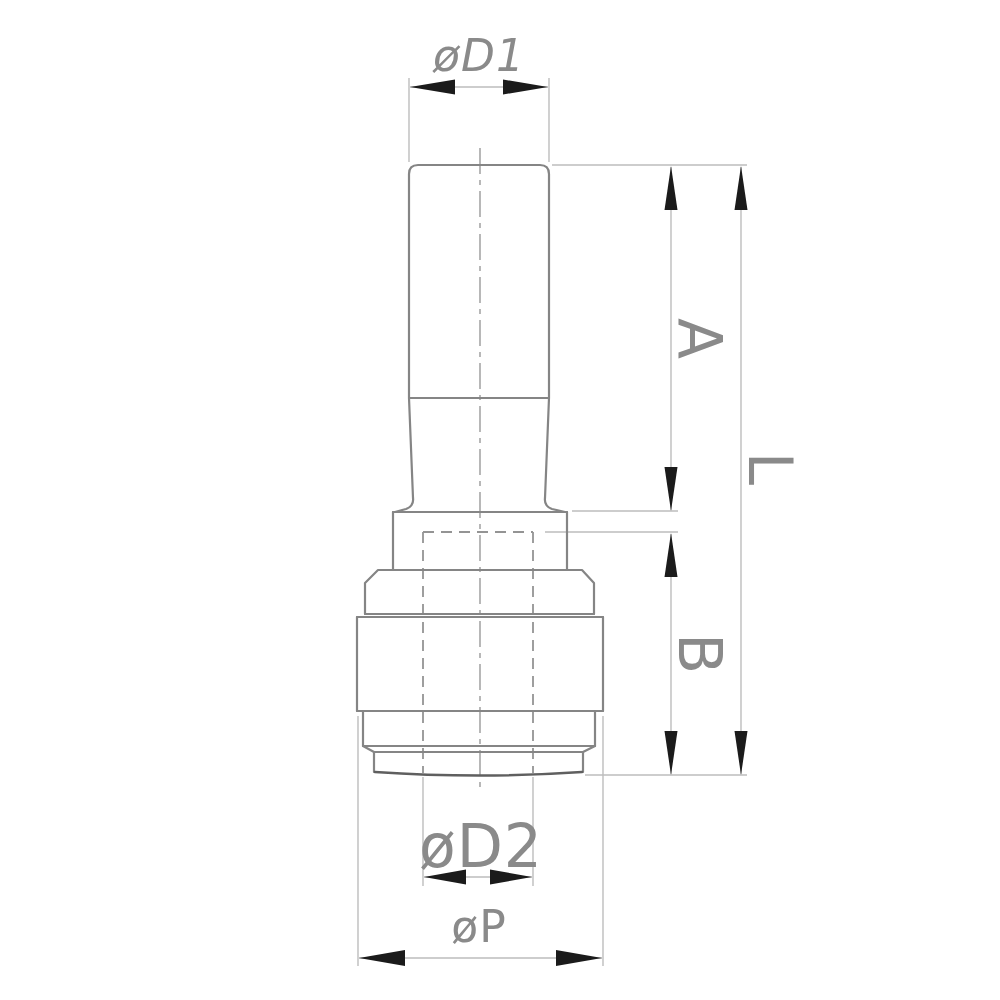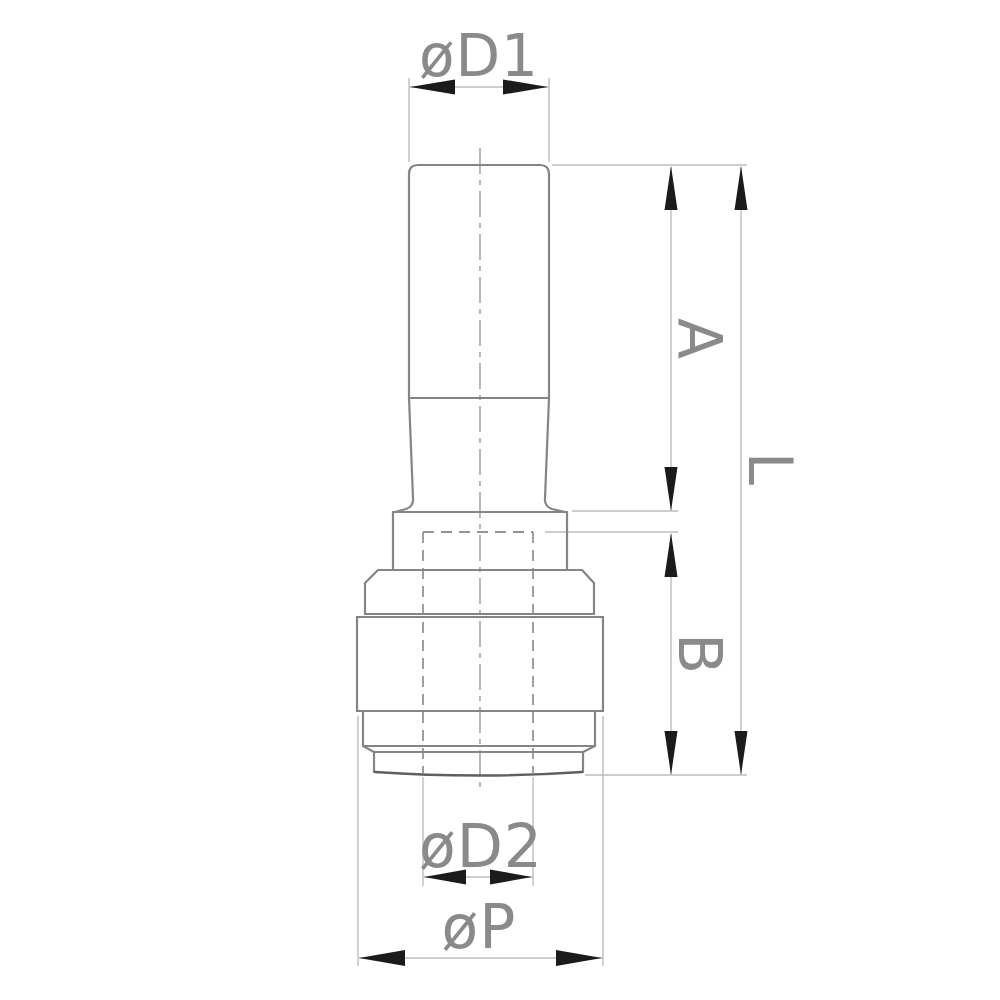--- a/index.html
+++ b/index.html
@@ -15,23 +15,23 @@
     position:absolute;
     color:#8a8a8a;
     white-space:nowrap;
     transform:translate(-50%,-50%);
     line-height:1;
     letter-spacing:1px;
   }
   .dim-label.rot{
     transform:translate(-50%,-50%) rotate(90deg);
   }
-  .fs58{font-size:58px;}
+  .fs58{font-size:44px;font-style:italic;}
   .fs60{font-size:60px;}
-  .fs56{font-size:60px;}
+  .fs56{font-size:44px;}
 </style>
 </head>
 <body>
 
 <div class="canvas">
 
   <svg width="1000" height="1000" viewBox="0 0 1000 1000">
 
     <g stroke="#bdbdbd" stroke-width="1.4" fill="none">
 

